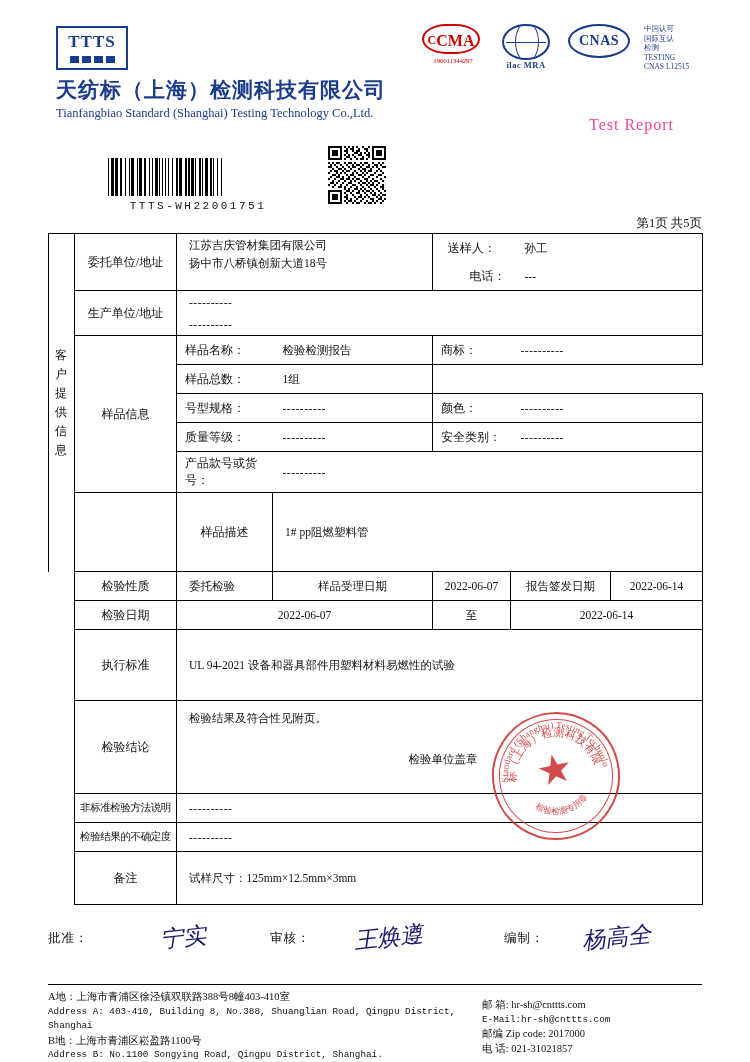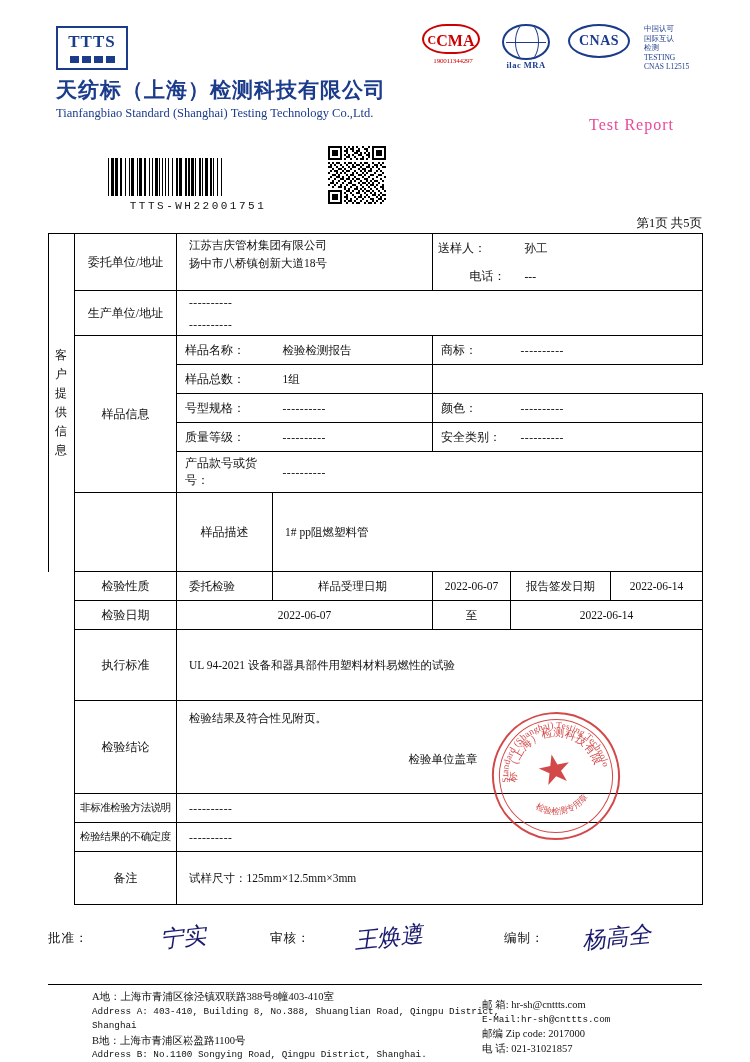--- a/index.html
+++ b/index.html
@@ -378,21 +378,20 @@
     top: 990px;
     width: 654px;
     font-size: 10px;
     line-height: 14.5px;
   }
   .footer .left {
     position: absolute;
     left: 0;
     top: 0;
     width: 430px;
-    margin-left: 44px;
   }
   .footer .right {
     position: absolute;
     right: 0;
     top: 8px;
     width: 220px;
     text-align: left;
   }
   .footer .en {
     font-family: "Liberation Mono", monospace;
@@ -761,21 +760,21 @@
     <tbody>
         <tr>
       <td class="vcol no-bottom" rowspan="10">
         <span>客户提供信息</span>
       </td>
       <td class="lbl no-bottom" rowspan="2">委托单位/地址</td>
       <td class="val no-right" colspan="2" rowspan="2" style="vertical-align:top;padding-top:4px !important;margin-left:48px;">
         <div>江苏吉庆管材集团有限公司</div>
         <div style="margin-top:3px">扬中市八桥镇创新大道18号</div>
       </td>
-      <td class="lbl no-bottom no-right" style="text-align:left">送样人：</td>
+      <td class="lbl no-bottom no-right" style="text-align:center">送样人：</td>
       <td class="no-bottom no-left" colspan="2" style="padding-left:14px !important">孙工</td>
     </tr>
     <tr>
       <td class="lbl no-top no-right" style="text-align:right">电话：</td>
       <td class="no-top no-left" colspan="2" style="padding-left:14px !important">---</td>
     </tr>
 
     <tr>
       <td class="lbl" rowspan="2">生产单位/地址</td>
       <td class="val dash no-bottom" colspan="5" style="height:16px">----------</td>

